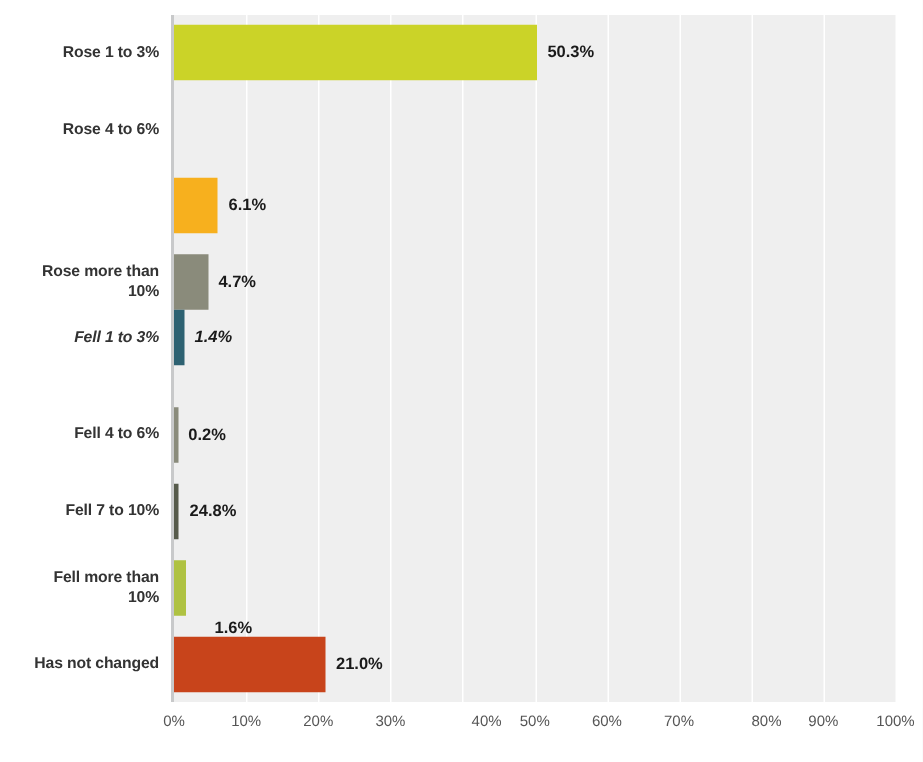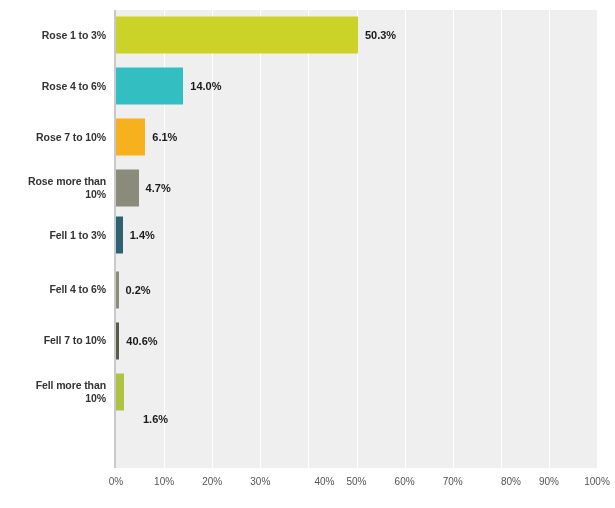--- a/index.html
+++ b/index.html
@@ -147,47 +147,40 @@
         </div>
         <div class="row-bar-track">
           <div class="bar" title="Rose 1 to 3% 50.3%" style="width: 241.943px; background: rgb(203, 211, 40);"></div>
           <div class="bar-value" style="left: 248.943px;">50.3%</div>
         </div>
       </div>
       <div class="row" style="top: 50.8889px; height: 50.8889px;">
         <div class="row-label">
           <div>Rose 4 to 6%</div>
         </div>
-        <div class="row-bar-track">
-          <div class="bar" title="Rose 4 to 6% 14.0%" style="width: 67.34px; background: rgb(51, 191, 193);"></div>
-          <div class="bar-value" style="left: 74.34px;">14.0%</div>
-        </div>
       </div>
       <div class="row" style="top: 101.778px; height: 50.8889px;">
-        <div class="row-label">
-          <div>Rose 7 to 10%</div>
-        </div>
         <div class="row-bar-track">
           <div class="bar" title="Rose 7 to 10% 6.1%" style="width: 29.341px; background: rgb(247, 176, 30);"></div>
           <div class="bar-value" style="left: 36.341px;">6.1%</div>
         </div>
       </div>
       <div class="row" style="top: 152.667px; height: 50.8889px; padding-left: 36px;">
         <div class="row-label">
           <div>
             <div>Rose more than</div>
             <div>10%</div>
           </div>
         </div>
         <div class="row-bar-track">
           <div class="bar" title="Rose more than 10% 4.7%" style="width: 22.607px; background: rgb(138, 139, 123);"></div>
           <div class="bar-value" style="left: 29.607px;">4.7%</div>
         </div>
       </div>
-      <div class="row" style="top: 200px; height: 50.8889px;">
+      <div class="row" style="top: 190px; height: 50.8889px; font-style: italic;">
         <div class="row-label">
           <div>Fell 1 to 3%</div>
         </div>
         <div class="row-bar-track">
           <div class="bar" title="Fell 1 to 3% 1.4%" style="width: 6.734px; background: rgb(46, 98, 114);"></div>
           <div class="bar-value" style="left: 13.734px;">1.4%</div>
         </div>
       </div>
       <div class="row" style="top: 254.444px; height: 50.8889px;">
         <div class="row-label">
@@ -197,33 +190,42 @@
           <div class="bar" title="Fell 4 to 6% 0.2%" style="width: 2.5px; background: rgb(138, 139, 123);"></div>
           <div class="bar-value" style="left: 9.5px;">0.2%</div>
         </div>
       </div>
       <div class="row" style="top: 305.333px; height: 50.8889px;">
         <div class="row-label">
           <div>Fell 7 to 10%</div>
         </div>
         <div class="row-bar-track">
           <div class="bar" title="Fell 7 to 10% 0.7%" style="width: 3.367px; background: rgb(87, 91, 75);"></div>
-          <div class="bar-value" style="left: 10.367px;">40.6%</div>
+          <div class="bar-value" style="left: 10.367px;">24.8%</div>
         </div>
       </div>
       <div class="row" style="top: 356.222px; height: 50.8889px;">
         <div class="row-label">
           <div>
             <div>Fell more than</div>
             <div>10%</div>
           </div>
         </div>
         <div class="row-bar-track">
           <div class="bar" title="Fell more than 10% 1.6%" style="width: 7.696px; background: rgb(175, 194, 66);"></div>
           <div class="bar-value" style="left: 27px; margin-top: 27px;">1.6%</div>
+        </div>
+      </div>
+      <div class="row" style="top: 407.111px; height: 50.8889px;">
+        <div class="row-label">
+          <div>Has not changed</div>
+        </div>
+        <div class="row-bar-track">
+          <div class="bar" title="Has not changed 21.0%" style="width: 101.01px; background: rgb(200, 68, 27);"></div>
+          <div class="bar-value" style="left: 108.01px;">21.0%</div>
         </div>
       </div>
     </div>
 
   <div class="x-axis" id="x-axis">
       <div class="x-tick" style="left: 0px;">0%</div>
       <div class="x-tick" style="left: 48.1px;">10%</div>
       <div class="x-tick" style="left: 96.2px;">20%</div>
       <div class="x-tick" style="left: 144.3px;">30%</div>
       <div class="x-tick" style="left: 192.4px; margin-left: 16px;">40%</div>

